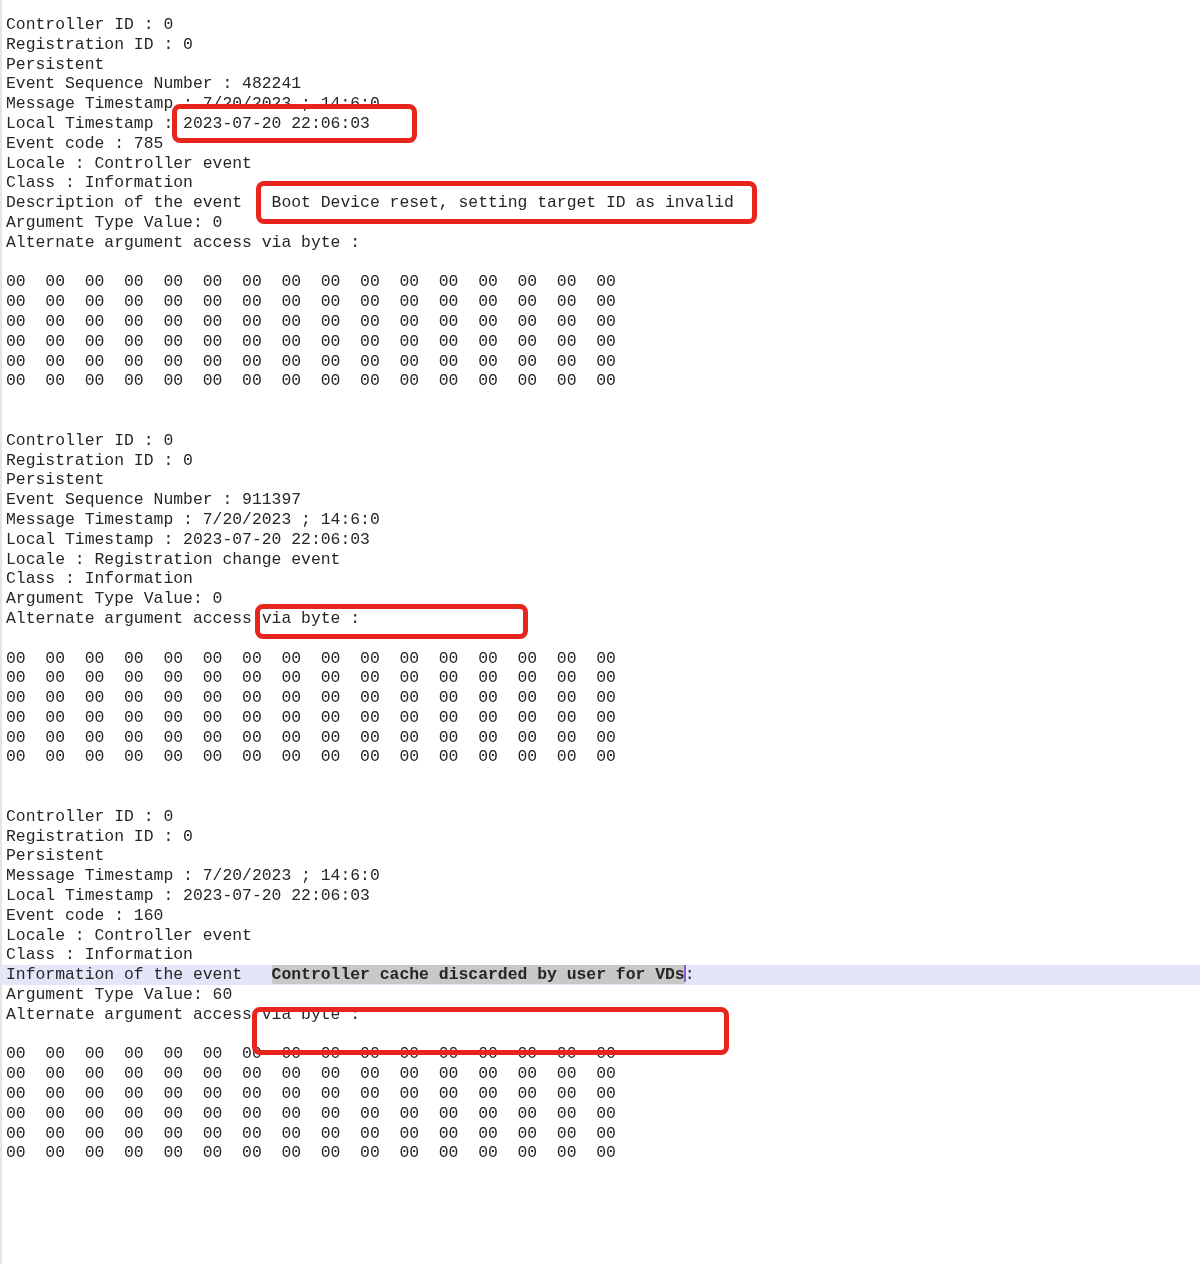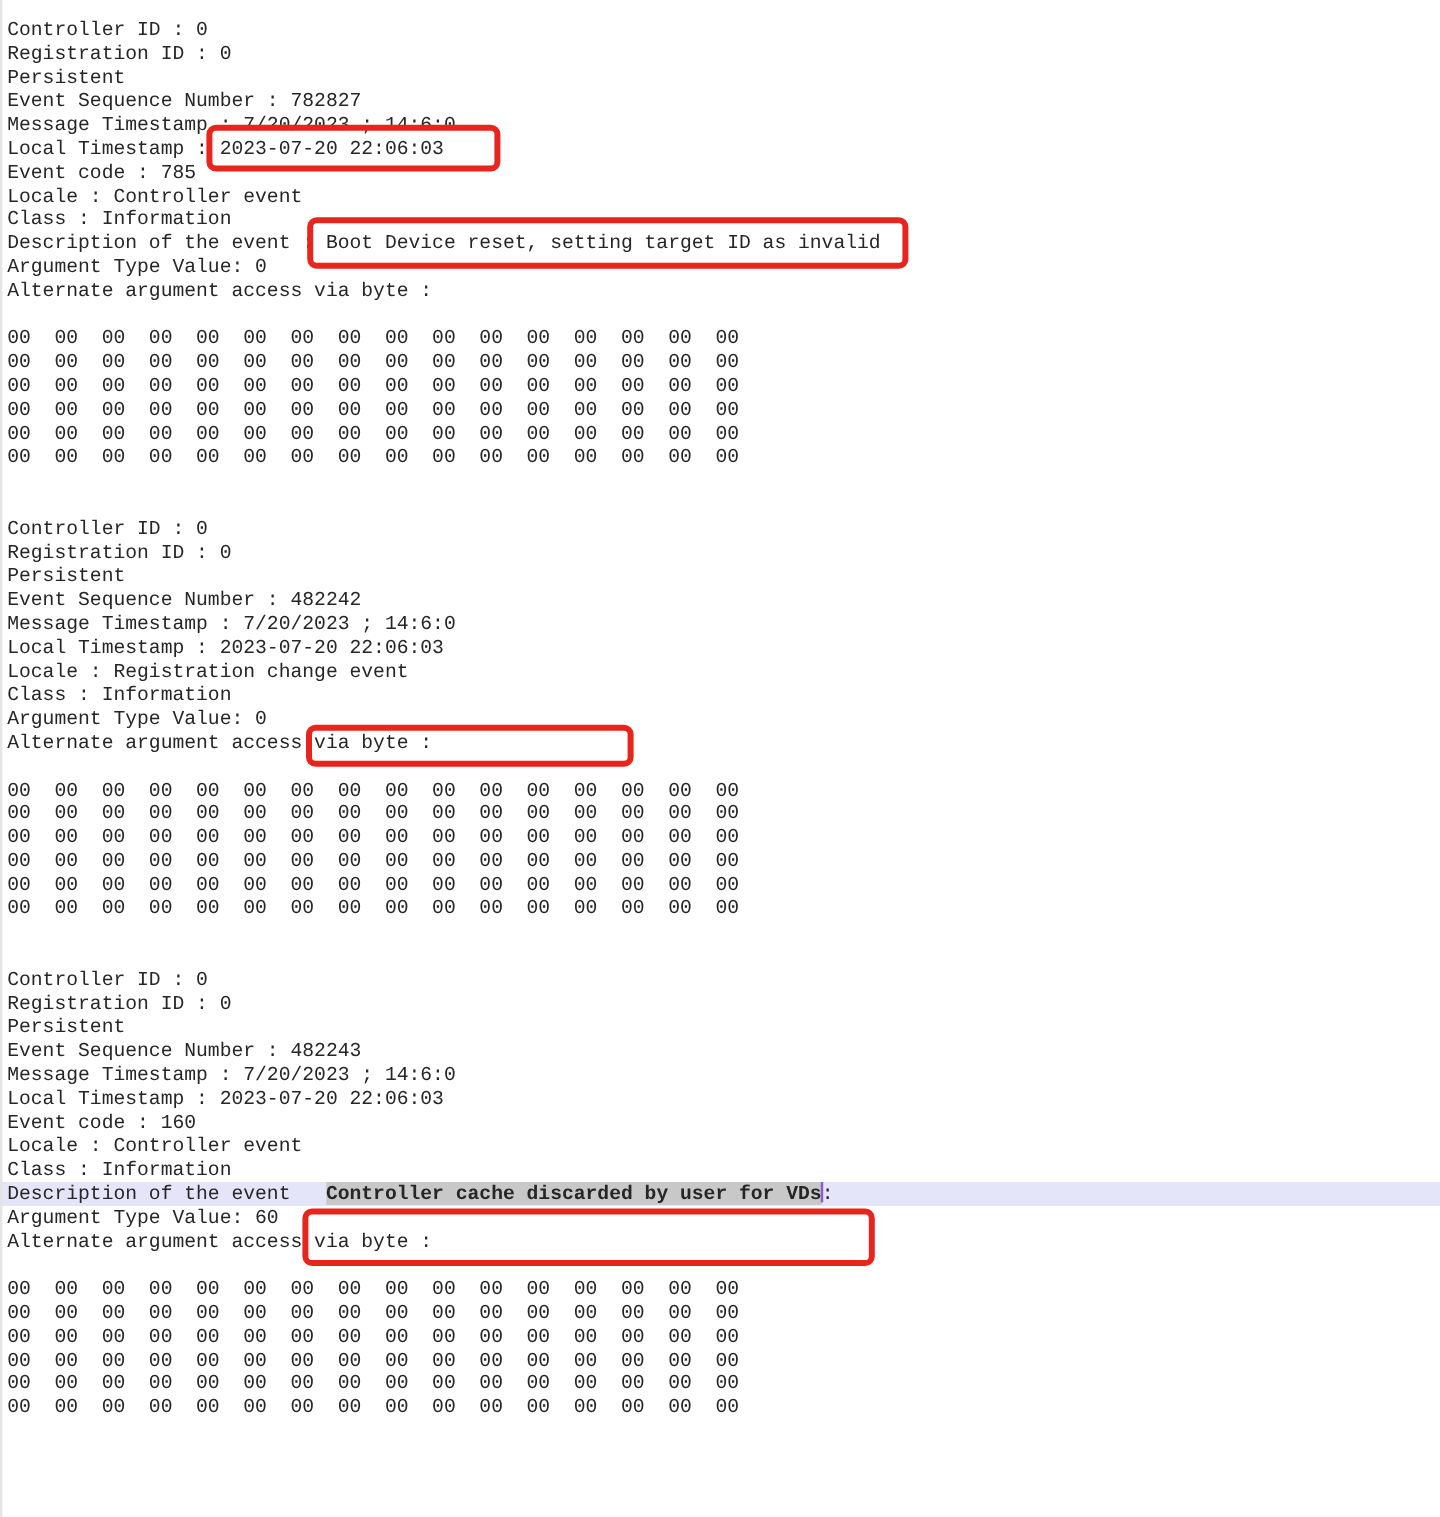--- a/index.html
+++ b/index.html
@@ -52,67 +52,66 @@
 </style>
 </head>
 <body>
 
 <div class="page">
   <div class="edge"></div>
   <div class="content" id="content">
       <div class="ln">Controller ID : 0</div>
       <div class="ln">Registration ID : 0</div>
       <div class="ln">Persistent</div>
-      <div class="ln">Event Sequence Number : 782827</div>
+      <div class="ln">Event Sequence Number : 482241</div>
       <div class="ln">Message Timestamp : 7/20/2023 ; 14:6:0</div>
       <div class="ln">Local Timestamp : 2023-07-20 22:06:03</div>
       <div class="ln">Event code : 785</div>
       <div class="ln">Locale : Controller event</div>
       <div class="ln">Class : Information</div>
       <div class="ln">Description of the event : Boot Device reset, setting target ID as invalid</div>
       <div class="ln">Argument Type Value: 0</div>
       <div class="ln">Alternate argument access via byte :</div>
       <div class="ln"></div>
       <div class="ln">00  00  00  00  00  00  00  00  00  00  00  00  00  00  00  00</div>
       <div class="ln">00  00  00  00  00  00  00  00  00  00  00  00  00  00  00  00</div>
       <div class="ln">00  00  00  00  00  00  00  00  00  00  00  00  00  00  00  00</div>
       <div class="ln">00  00  00  00  00  00  00  00  00  00  00  00  00  00  00  00</div>
       <div class="ln">00  00  00  00  00  00  00  00  00  00  00  00  00  00  00  00</div>
       <div class="ln">00  00  00  00  00  00  00  00  00  00  00  00  00  00  00  00</div>
       <div class="ln"></div>
       <div class="ln"></div>
       <div class="ln">Controller ID : 0</div>
       <div class="ln">Registration ID : 0</div>
       <div class="ln">Persistent</div>
-      <div class="ln">Event Sequence Number : 482242</div>
+      <div class="ln">Event Sequence Number : 911397</div>
       <div class="ln">Message Timestamp : 7/20/2023 ; 14:6:0</div>
       <div class="ln">Local Timestamp : 2023-07-20 22:06:03</div>
       <div class="ln">Locale : Registration change event</div>
       <div class="ln">Class : Information</div>
       <div class="ln">Argument Type Value: 0</div>
       <div class="ln">Alternate argument access via byte :</div>
       <div class="ln"></div>
       <div class="ln">00  00  00  00  00  00  00  00  00  00  00  00  00  00  00  00</div>
       <div class="ln">00  00  00  00  00  00  00  00  00  00  00  00  00  00  00  00</div>
       <div class="ln">00  00  00  00  00  00  00  00  00  00  00  00  00  00  00  00</div>
       <div class="ln">00  00  00  00  00  00  00  00  00  00  00  00  00  00  00  00</div>
       <div class="ln">00  00  00  00  00  00  00  00  00  00  00  00  00  00  00  00</div>
       <div class="ln">00  00  00  00  00  00  00  00  00  00  00  00  00  00  00  00</div>
       <div class="ln"></div>
       <div class="ln"></div>
       <div class="ln">Controller ID : 0</div>
       <div class="ln">Registration ID : 0</div>
       <div class="ln">Persistent</div>
-      <div class="ln">Event Sequence Number : 482243</div>
       <div class="ln">Message Timestamp : 7/20/2023 ; 14:6:0</div>
       <div class="ln">Local Timestamp : 2023-07-20 22:06:03</div>
       <div class="ln">Event code : 160</div>
       <div class="ln">Locale : Controller event</div>
       <div class="ln">Class : Information</div>
-      <div class="ln hl"><span>Description of the event   </span><span class="sel">Controller cache discarded by user for VDs</span><span class="caret"></span><span>:</span></div>
+      <div class="ln hl"><span>Information of the event   </span><span class="sel">Controller cache discarded by user for VDs</span><span class="caret"></span><span>:</span></div>
       <div class="ln">Argument Type Value: 60</div>
       <div class="ln">Alternate argument access via byte :</div>
       <div class="ln"></div>
       <div class="ln">00  00  00  00  00  00  00  00  00  00  00  00  00  00  00  00</div>
       <div class="ln">00  00  00  00  00  00  00  00  00  00  00  00  00  00  00  00</div>
       <div class="ln">00  00  00  00  00  00  00  00  00  00  00  00  00  00  00  00</div>
       <div class="ln">00  00  00  00  00  00  00  00  00  00  00  00  00  00  00  00</div>
       <div class="ln">00  00  00  00  00  00  00  00  00  00  00  00  00  00  00  00</div>
       <div class="ln">00  00  00  00  00  00  00  00  00  00  00  00  00  00  00  00</div>
     </div>

